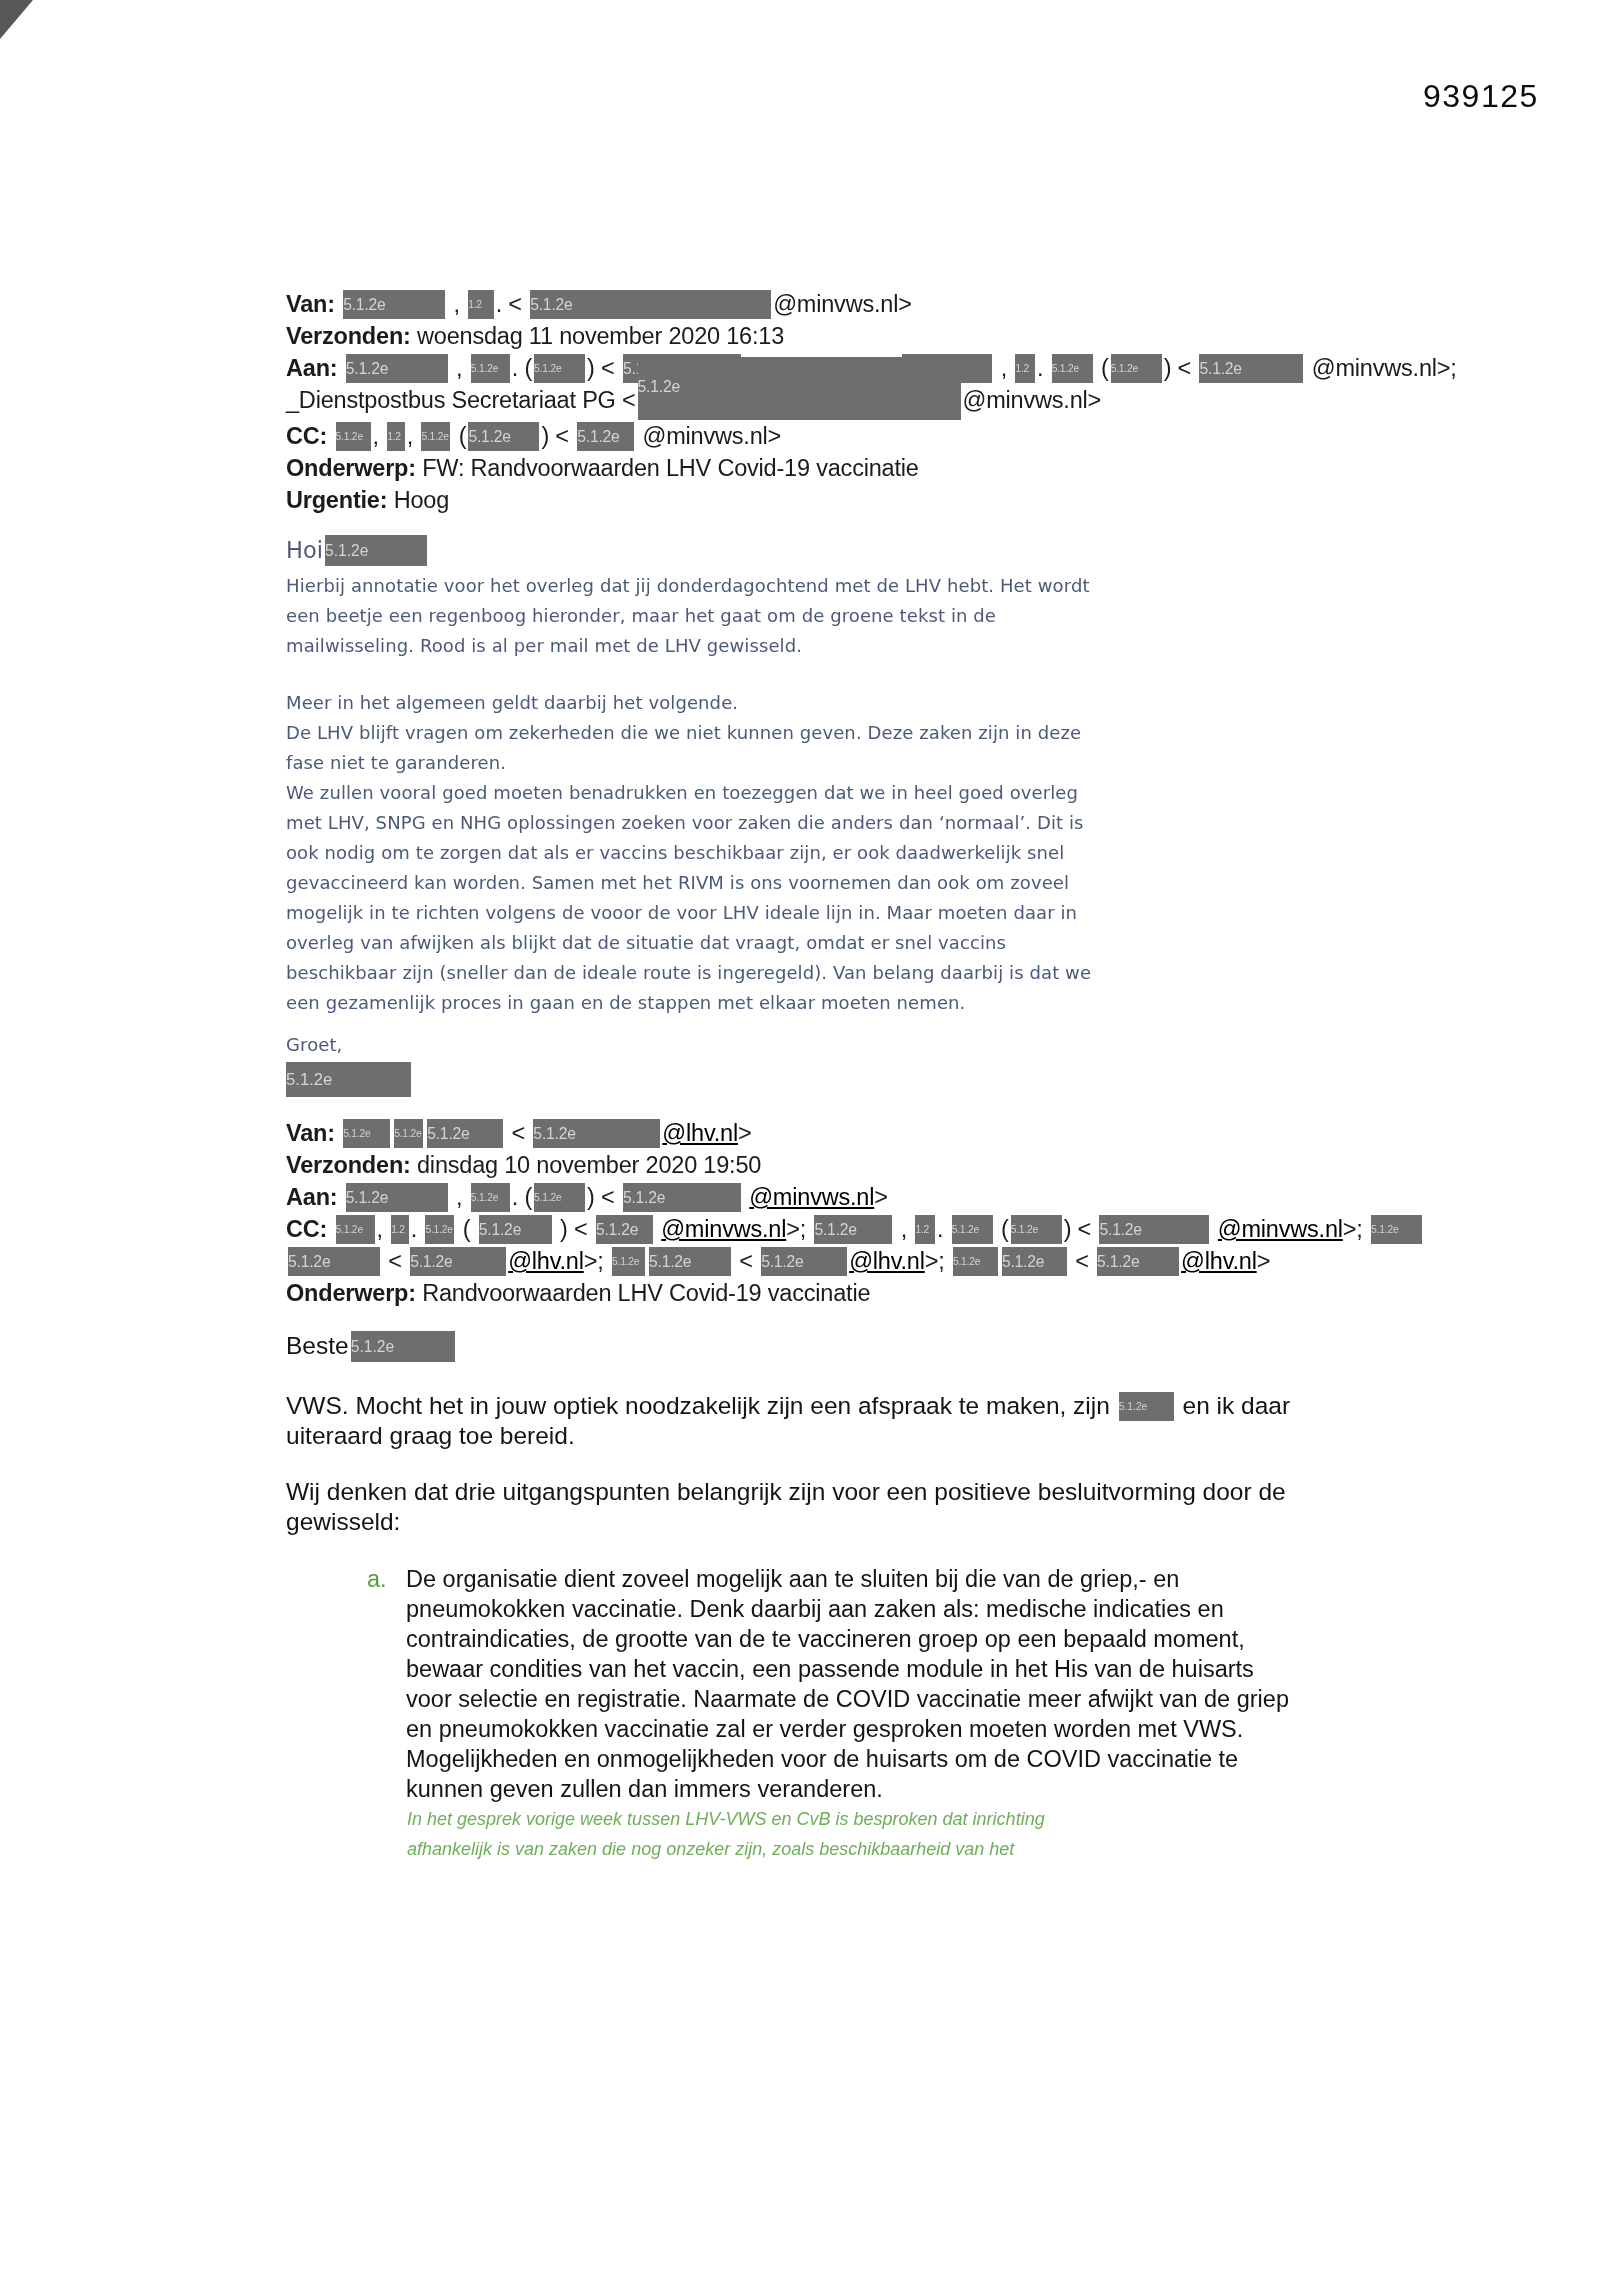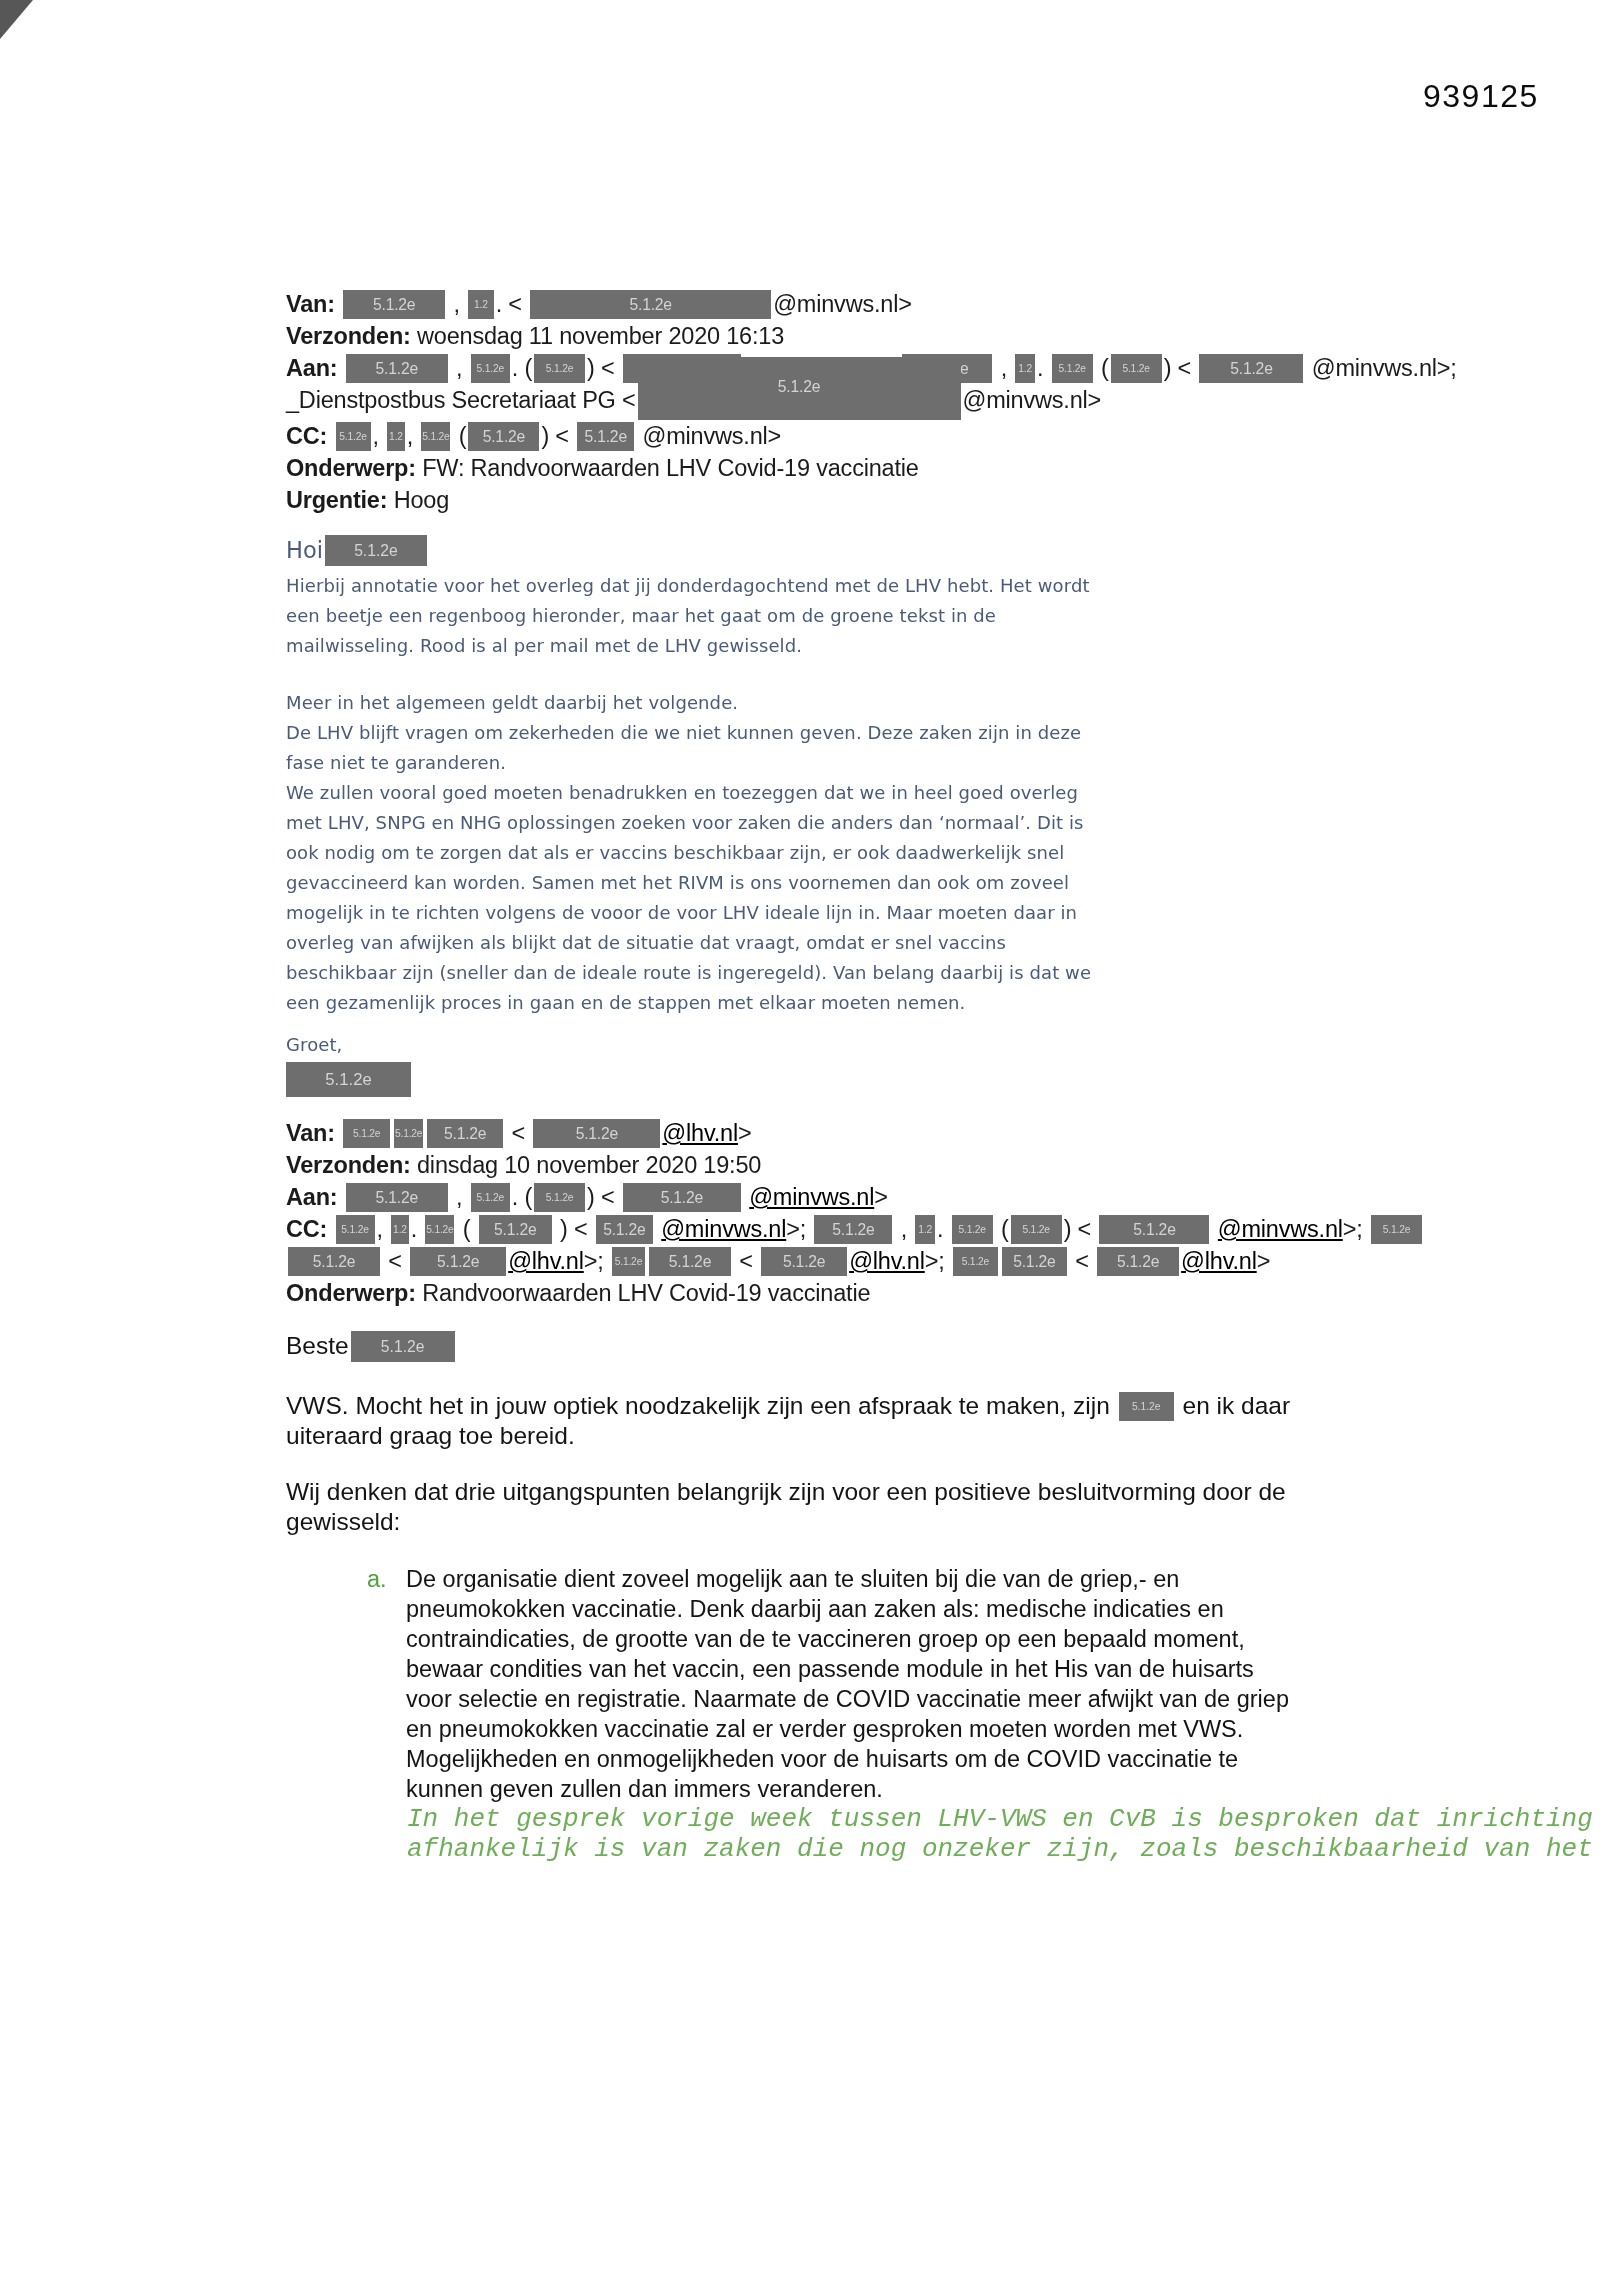--- a/index.html
+++ b/index.html
@@ -13,21 +13,21 @@
     opacity:.85;
   }
   .docnum{position:absolute;left:1423px;top:78px;font-size:32px;letter-spacing:1.5px;color:#0c0c0c;}
   .content{position:absolute;left:286px;top:288px;width:1098px;}
   .hline{font-size:23.5px;line-height:32px;white-space:nowrap;color:#1b1b1b;letter-spacing:-0.2px;}
   .b{font-weight:bold;}
   .lnk{color:#000000;text-decoration:underline;cursor:pointer;}
   .redact{
     display:inline-block;background:#6e6e6e;color:#d4d4d4;
     font-family:"Liberation Sans",sans-serif;font-size:15.7px;
-    height:29px;line-height:29px;text-align:center;vertical-align:-6.9px;
+    height:29px;line-height:29px;text-align:left;vertical-align:-6.9px;
     margin:0 2px;overflow:hidden;white-space:nowrap;
   }
   .redact.sm{font-size:10.3px;}
   .redact.tall{height:63px;line-height:59px;margin-top:-33px;vertical-align:-11.8px;}
   .body1{font-family:"DejaVu Sans",sans-serif;font-size:18px;line-height:30px;color:#4a5a78;letter-spacing:0.1px;}
   .body1 .ln{height:30px;white-space:nowrap;}
   .greeting1{margin-top:19.6px;font-family:"DejaVu Sans",sans-serif;font-size:22.5px;color:#4a5a78;height:33px;}
   .greeting1 .redact{height:31px;line-height:31px;vertical-align:-7.8px;}
   .p1{margin-top:2.9px;}
   .p2{margin-top:26.5px;}
@@ -38,21 +38,21 @@
   .greet2{margin-top:21.6px;font-size:24.5px;color:#141414;height:33px;}
   .greet2 .redact{height:31px;line-height:31px;vertical-align:-7.8px;}
   .body2{font-size:24.5px;line-height:30px;color:#141414;}
   .body2 .ln{height:30px;white-space:nowrap;}
   .p3{margin-top:27.4px;}
   .p4{margin-top:25.5px;}
   .listrow{margin-top:27.4px;display:flex;font-size:23.5px;line-height:30px;color:#141414;}
   .marker{width:39px;margin-left:81px;color:#53a03e;flex:none;}
   .listlines{flex:1;}
   .listlines .ln{height:30px;white-space:nowrap;}
-  .green{font-family:Liberation Mono, monospace;font-style:italic;font-size:26px;line-height:30px;color:#6fae58;margin-left:121px;}
+  .green{font-family:Liberation Sans, sans-serif;font-style:italic;font-size:18px;line-height:30px;color:#6fae58;margin-left:121px;}
   .green .ln{height:30px;white-space:nowrap;}
   .inline-seg{display:inline;}
 </style>
 </head>
 <body>
 
 <div class="corner"></div>
 <div class="docnum">939125</div>
 
 <div class="content">

